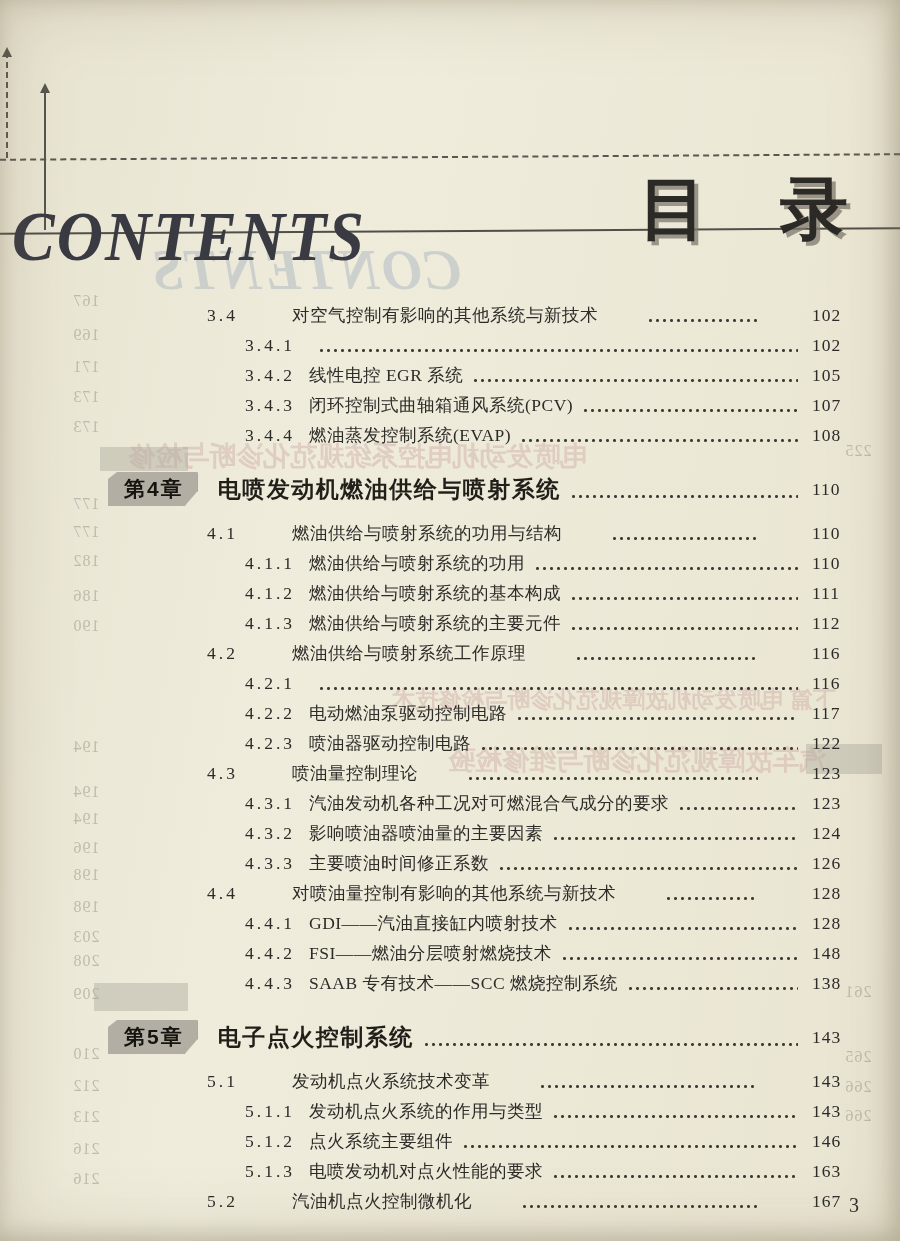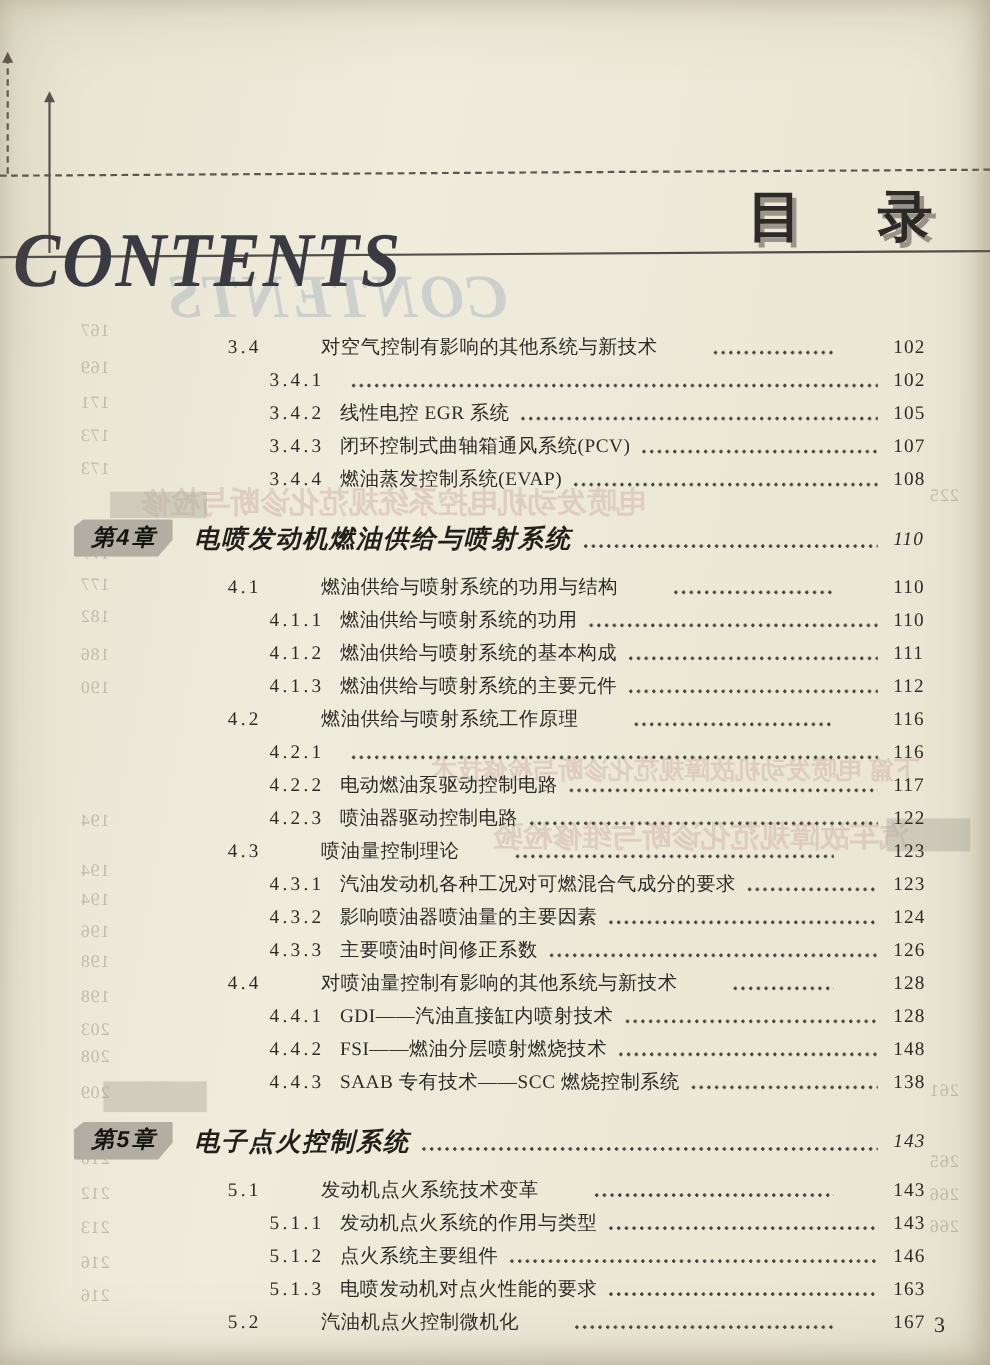--- a/index.html
+++ b/index.html
@@ -27,37 +27,37 @@
     font-style:italic;font-weight:600;font-size:64px;letter-spacing:2px;
     color:#3a3a42;transform:scaleY(1.1);transform-origin:left top;white-space:nowrap;
   }
   .contents-ghost{
     position:absolute;left:150px;top:238px;z-index:0;
     font-style:italic;font-weight:700;font-size:56px;letter-spacing:2px;
     color:#a9b4c0;opacity:.48;transform:scaleX(-1);white-space:nowrap;
   }
   .chinese-title{
     position:absolute;right:52px;top:164px;z-index:3;
-    font-weight:bold;font-size:50px;word-spacing:56px;white-space:nowrap;
+    font-weight:bold;font-size:68px;word-spacing:56px;white-space:nowrap;
     color:#2c2a26;text-shadow:4px 4px 0 rgba(125,120,108,.75);
   }
 
   
   .toc{position:absolute;left:0;top:300px;width:900px;z-index:3;}
   .row{display:flex;height:30px;line-height:30px;font-size:17.5px;padding-right:30px;white-space:nowrap;}
   .row.section{padding-left:207px;gap:40px;}
   .row.subsection{padding-left:245px;}
   .num{letter-spacing:3px;margin-right:14px;flex:none;}
   .title{flex:none;letter-spacing:.5px;}
   .leader{flex:1;height:5px;align-self:flex-end;margin:0 4px 7px 10px;
     background-image:radial-gradient(circle at 2.5px 2.5px,#3f3d38 1.25px,transparent 1.7px);
     background-size:7px 5px;background-repeat:repeat-x;background-position:left center;}
   .page{width:58px;flex:none;text-align:left;padding-left:10px;letter-spacing:1px;}
-  .row.chapter{height:46px;line-height:46px;margin-top:16px;margin-bottom:6px;padding-left:67px;
-    font-family:"Liberation Sans","DejaVu Sans",sans-serif;font-style:italic;}
+  .row.chapter{height:46px;line-height:46px;margin-top:16px;margin-bottom:6px;padding-left:108px;
+    font-family:"Liberation Sans","DejaVu Sans",sans-serif;}
   .chap-box{
     flex:none;align-self:center;height:34px;line-height:34px;padding:0 14px 0 16px;margin-right:20px;
     background:#b2aea3;color:#16140f;font-weight:bold;font-size:21px;letter-spacing:2px;
     clip-path:polygon(9px 0,100% 0,100% 19px,calc(100% - 13px) 100%,0 100%,0 7px);
     box-shadow:1px 1px 0 #7e7a70;
   }
   .chap-title{flex:none;font-weight:bold;font-size:23px;letter-spacing:1.5px;color:#221f1a;}
   .row.chapter .leader{margin-bottom:13px;}
   .row.chapter .page{font-size:17.5px;font-family:"Liberation Serif","DejaVu Serif",serif;}
 

